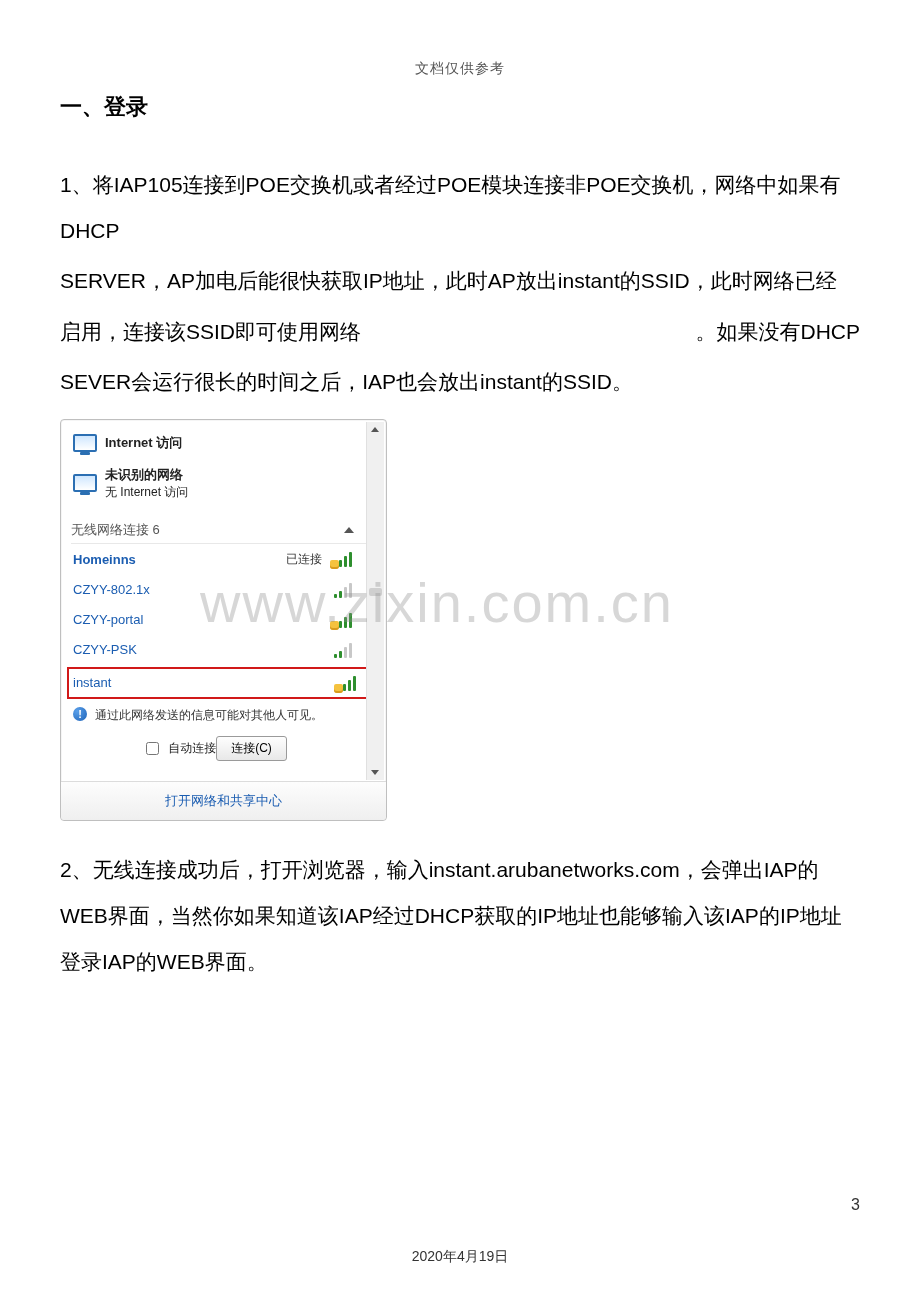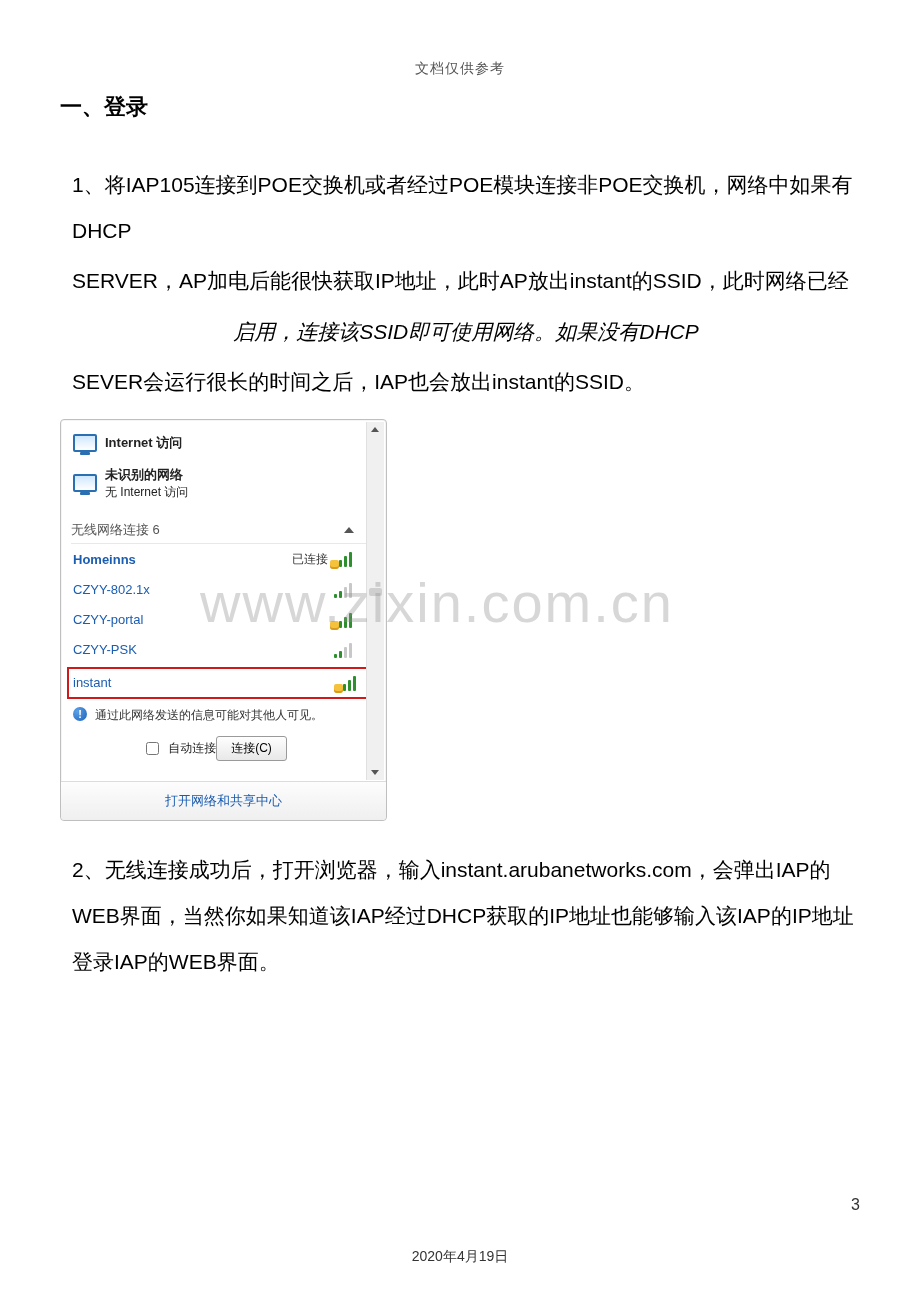--- a/index.html
+++ b/index.html
@@ -23,27 +23,26 @@
     letter-spacing:1px;
   }
   .h1{
     font-size:22px;
     font-weight:bold;
     margin:0 0 40px 0;
   }
   .para{
     font-size:21px;
     line-height:2.2;
-    margin:0 0 4px 12px;
+    margin:0 0 4px 0;
     font-weight:300;
   }
   .para.wide{
     display:flex;
-    justify-content:center;
-    font-style:italic;
+    justify-content:space-between;
   }
   .wifi-panel{
     width:325px;
     border:1px solid #bfbfbf;
     border-radius:4px;
     background:#fff;
     margin:14px 0 26px 0;
     box-shadow:inset 0 0 0 1px rgba(0,0,0,0.04);
     font-family:"Microsoft YaHei",Tahoma,Arial,sans-serif;
     font-size:13px;
@@ -119,21 +118,21 @@
     border-right:5px solid transparent;
     border-bottom:6px solid #555;
     margin-right:22px;
   }
   .wifi-list .item{
     display:flex;align-items:center;justify-content:space-between;
     padding:7px 22px 7px 2px;
   }
   .wifi-list .item .name{color:#1b5db1;}
   .wifi-list .item.active .name{font-weight:bold;}
-  .wifi-list .item .status{font-size:12px;color:#333;}
+  .wifi-list .item .status{font-size:12px;color:#333;margin-right:6px;}
   .sig{
     width:20px;height:16px;position:relative;
   }
   .sig span{
     position:absolute;bottom:0;width:3px;border-radius:1px;background:#c8c8c8;
   }
   .sig .b1{height:4px;left:0;}
   .sig .b2{height:7px;left:5px;}
   .sig .b3{height:11px;left:10px;}
   .sig .b4{height:15px;left:15px;}

